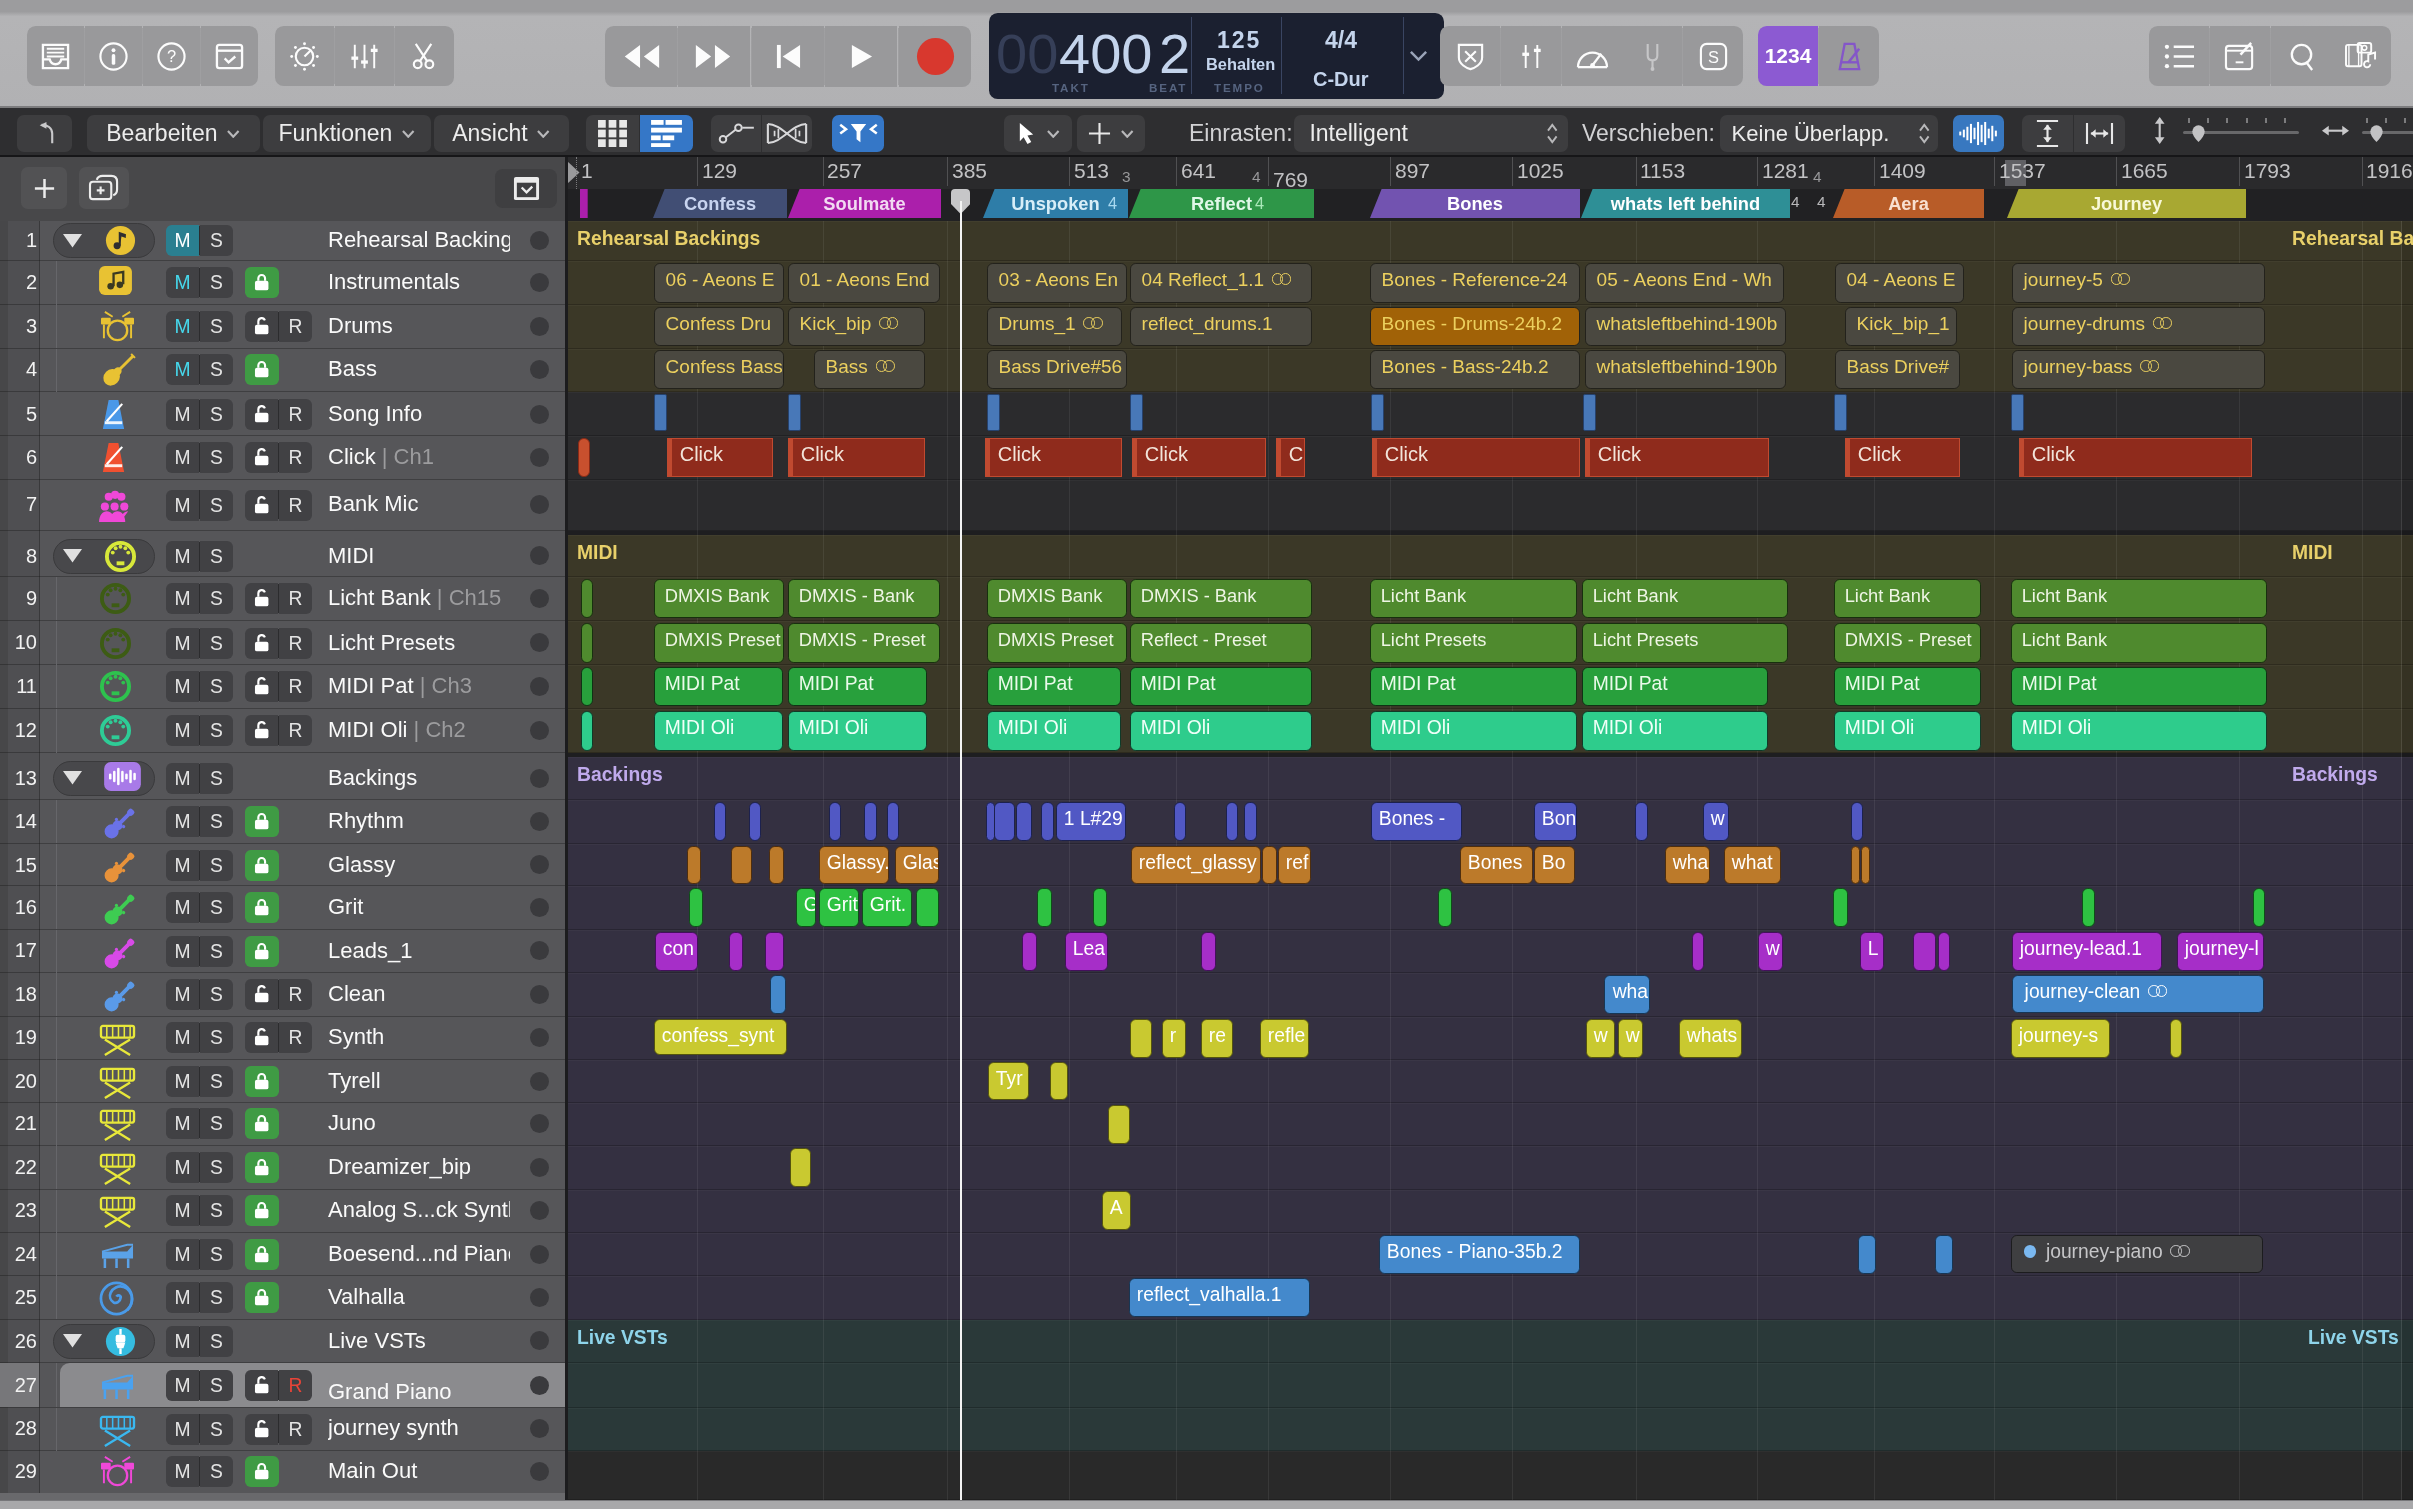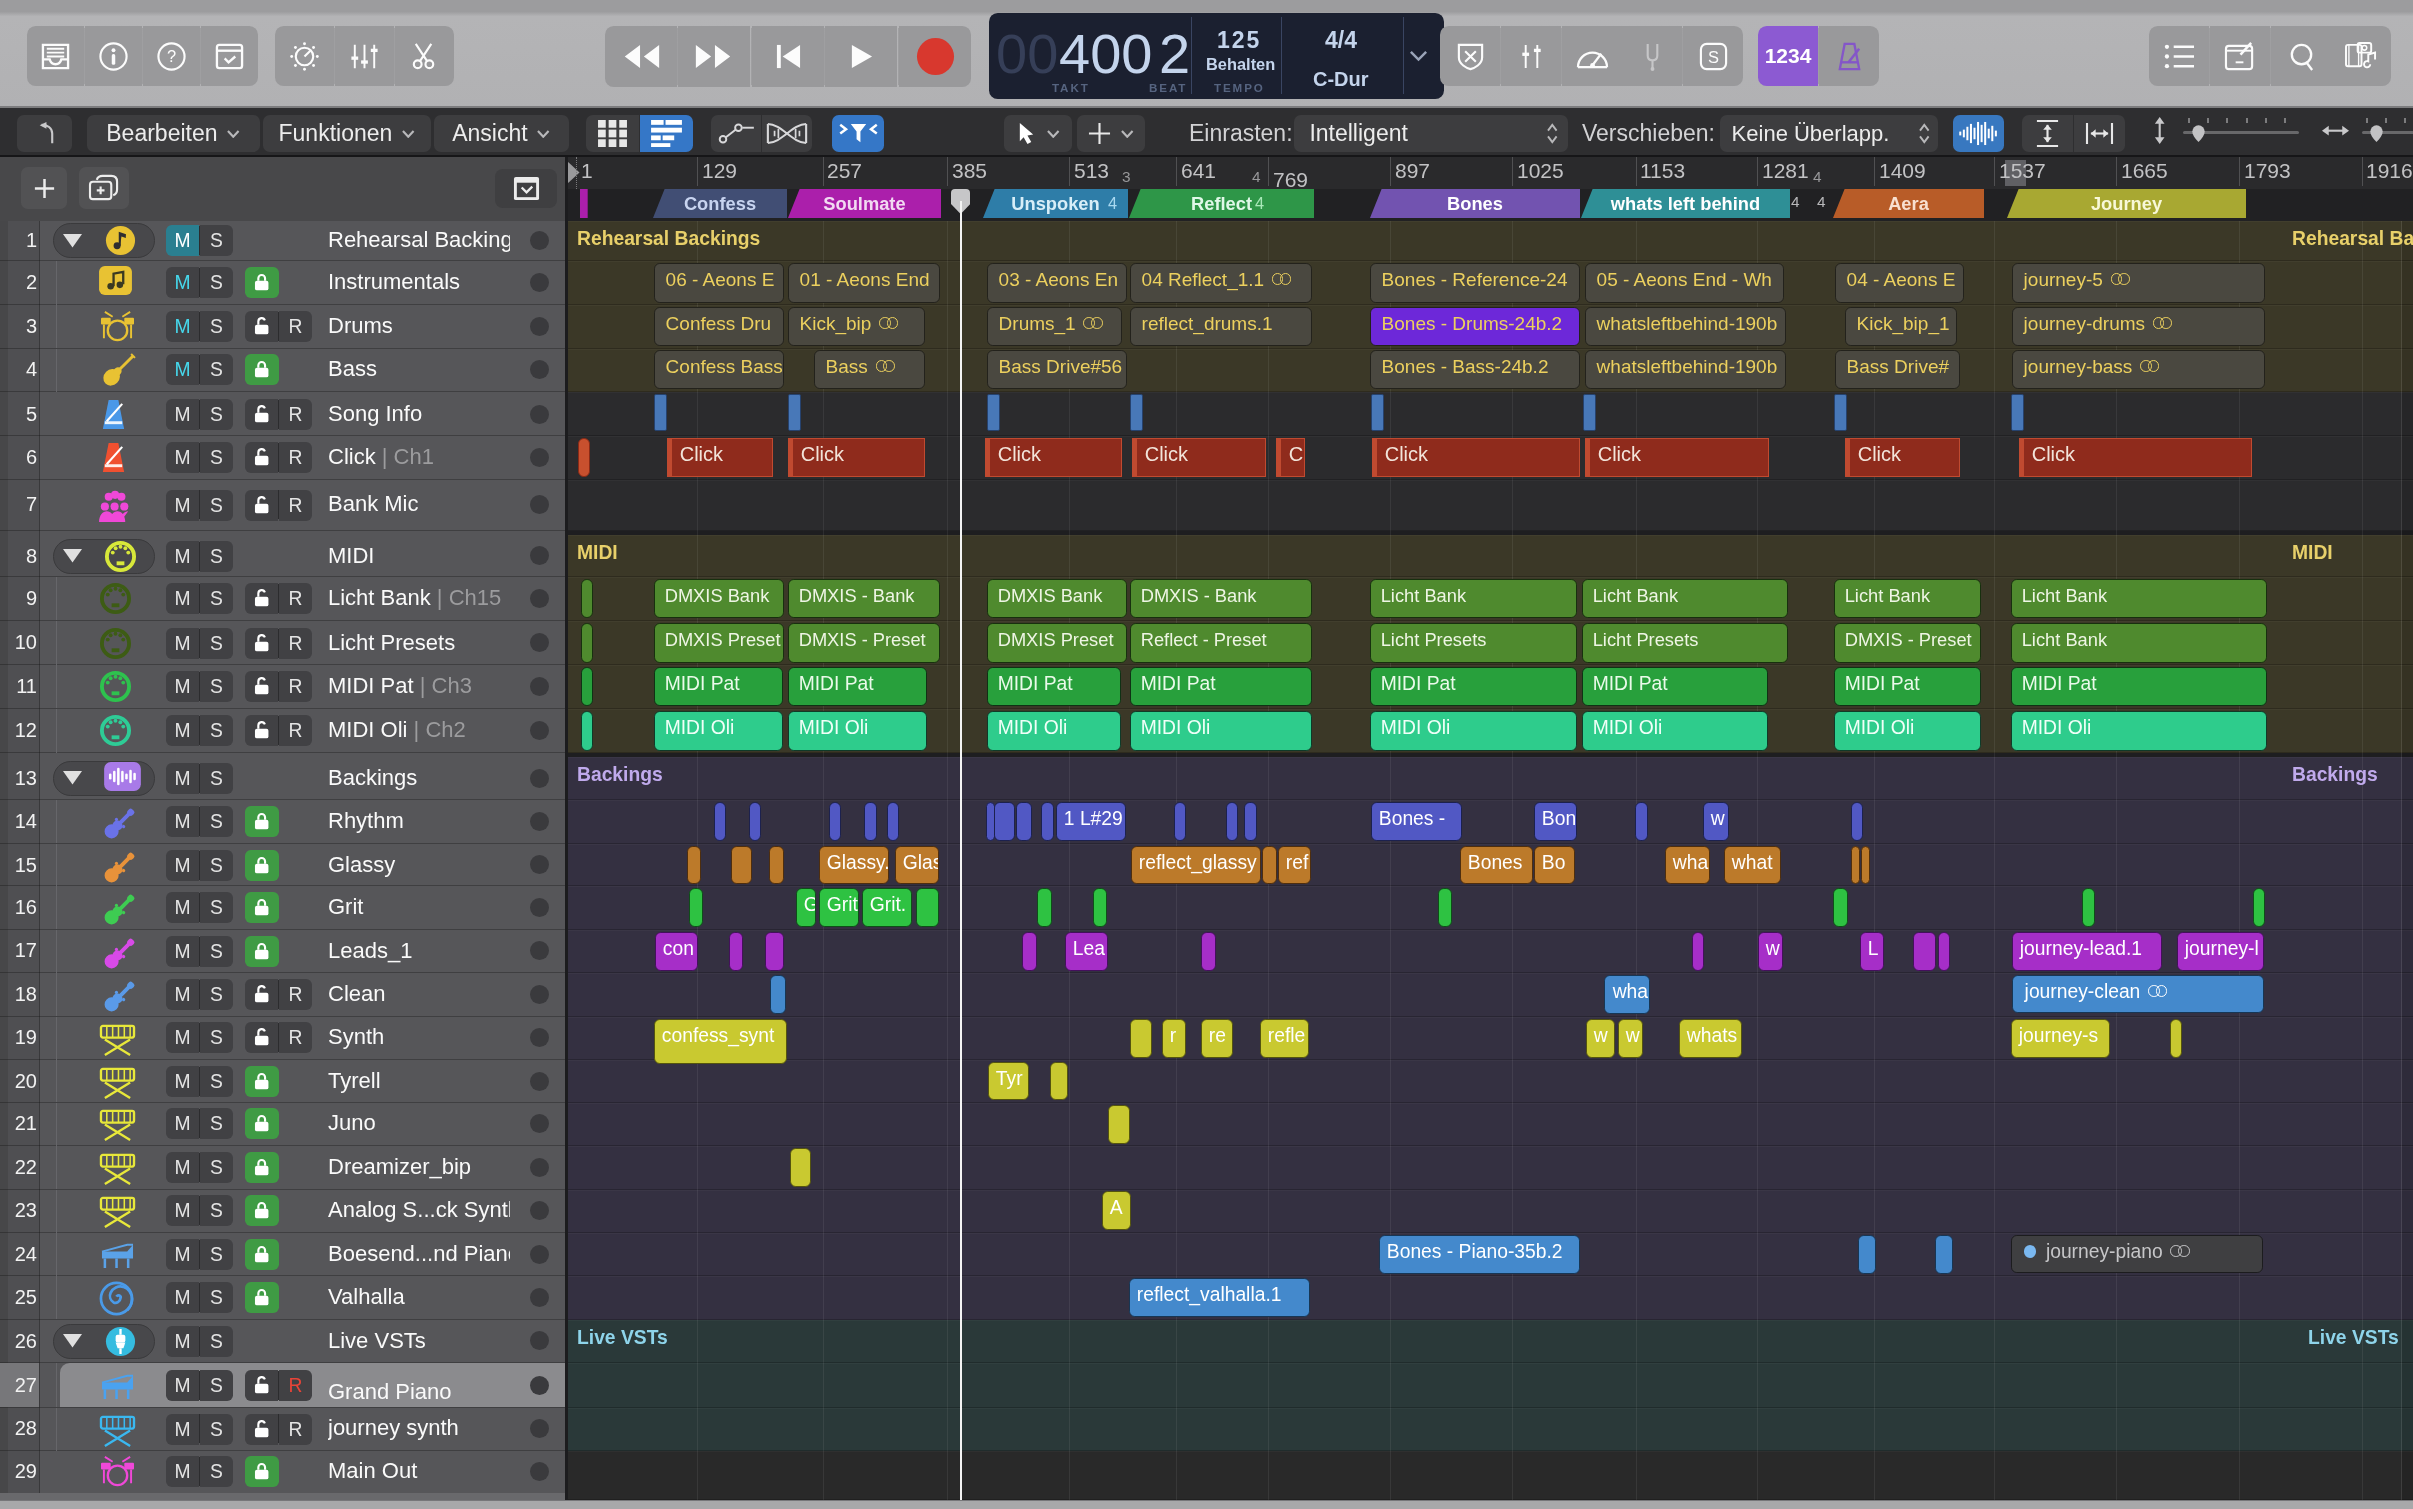--- a/index.html
+++ b/index.html
@@ -526,21 +526,21 @@
 <div style="position:absolute;left:987px;top:263px;width:140px;height:40px;background:#4a4840;border:1.9px solid #23221c;border-radius:5.8px;box-sizing:border-box;color:#ecd05e;font-size:19px;font-weight:normal;padding:4.8px 0 0 10.6px;overflow:hidden;white-space:nowrap;">03 - Aeons En</div>
 <div style="position:absolute;left:1130px;top:263px;width:182px;height:40px;background:#4a4840;border:1.9px solid #23221c;border-radius:5.8px;box-sizing:border-box;color:#ecd05e;font-size:19px;font-weight:normal;padding:4.8px 0 0 10.6px;overflow:hidden;white-space:nowrap;">04 Reflect_1.1<span style="display:inline-block;position:relative;width:23px;height:13.5px;margin-left:7.7px;vertical-align:-1px;"><span style="position:absolute;left:0;top:0;width:11.6px;height:11.6px;border:1.6px solid currentColor;border-radius:50%;"></span><span style="position:absolute;left:7.7px;top:0;width:11.6px;height:11.6px;border:1.6px solid currentColor;border-radius:50%;"></span></span></div>
 <div style="position:absolute;left:1370px;top:263px;width:210px;height:40px;background:#4a4840;border:1.9px solid #23221c;border-radius:5.8px;box-sizing:border-box;color:#ecd05e;font-size:19px;font-weight:normal;padding:4.8px 0 0 10.6px;overflow:hidden;white-space:nowrap;">Bones - Reference-24</div>
 <div style="position:absolute;left:1585px;top:263px;width:199px;height:40px;background:#4a4840;border:1.9px solid #23221c;border-radius:5.8px;box-sizing:border-box;color:#ecd05e;font-size:19px;font-weight:normal;padding:4.8px 0 0 10.6px;overflow:hidden;white-space:nowrap;">05 - Aeons End - Wh</div>
 <div style="position:absolute;left:1835px;top:263px;width:129px;height:40px;background:#4a4840;border:1.9px solid #23221c;border-radius:5.8px;box-sizing:border-box;color:#ecd05e;font-size:19px;font-weight:normal;padding:4.8px 0 0 10.6px;overflow:hidden;white-space:nowrap;">04 - Aeons E</div>
 <div style="position:absolute;left:2012px;top:263px;width:253px;height:40px;background:#4a4840;border:1.9px solid #23221c;border-radius:5.8px;box-sizing:border-box;color:#ecd05e;font-size:19px;font-weight:normal;padding:4.8px 0 0 10.6px;overflow:hidden;white-space:nowrap;">journey-5<span style="display:inline-block;position:relative;width:23px;height:13.5px;margin-left:7.7px;vertical-align:-1px;"><span style="position:absolute;left:0;top:0;width:11.6px;height:11.6px;border:1.6px solid currentColor;border-radius:50%;"></span><span style="position:absolute;left:7.7px;top:0;width:11.6px;height:11.6px;border:1.6px solid currentColor;border-radius:50%;"></span></span></div>
 <div style="position:absolute;left:654px;top:307px;width:130px;height:39px;background:#4a4840;border:1.9px solid #23221c;border-radius:5.8px;box-sizing:border-box;color:#ecd05e;font-size:19px;font-weight:normal;padding:4.8px 0 0 10.6px;overflow:hidden;white-space:nowrap;">Confess Dru</div>
 <div style="position:absolute;left:788px;top:307px;width:137px;height:39px;background:#4a4840;border:1.9px solid #23221c;border-radius:5.8px;box-sizing:border-box;color:#ecd05e;font-size:19px;font-weight:normal;padding:4.8px 0 0 10.6px;overflow:hidden;white-space:nowrap;">Kick_bip<span style="display:inline-block;position:relative;width:23px;height:13.5px;margin-left:7.7px;vertical-align:-1px;"><span style="position:absolute;left:0;top:0;width:11.6px;height:11.6px;border:1.6px solid currentColor;border-radius:50%;"></span><span style="position:absolute;left:7.7px;top:0;width:11.6px;height:11.6px;border:1.6px solid currentColor;border-radius:50%;"></span></span></div>
 <div style="position:absolute;left:987px;top:307px;width:135px;height:39px;background:#4a4840;border:1.9px solid #23221c;border-radius:5.8px;box-sizing:border-box;color:#ecd05e;font-size:19px;font-weight:normal;padding:4.8px 0 0 10.6px;overflow:hidden;white-space:nowrap;">Drums_1<span style="display:inline-block;position:relative;width:23px;height:13.5px;margin-left:7.7px;vertical-align:-1px;"><span style="position:absolute;left:0;top:0;width:11.6px;height:11.6px;border:1.6px solid currentColor;border-radius:50%;"></span><span style="position:absolute;left:7.7px;top:0;width:11.6px;height:11.6px;border:1.6px solid currentColor;border-radius:50%;"></span></span></div>
 <div style="position:absolute;left:1130px;top:307px;width:182px;height:39px;background:#4a4840;border:1.9px solid #23221c;border-radius:5.8px;box-sizing:border-box;color:#ecd05e;font-size:19px;font-weight:normal;padding:4.8px 0 0 10.6px;overflow:hidden;white-space:nowrap;">reflect_drums.1</div>
-<div style="position:absolute;left:1370px;top:307px;width:210px;height:39px;background:#6d28d9;border:1.9px solid #23221c;border-radius:5.8px;box-sizing:border-box;color:#ecd05e;font-size:19px;font-weight:normal;padding:4.8px 0 0 10.6px;overflow:hidden;white-space:nowrap;">Bones - Drums-24b.2</div>
+<div style="position:absolute;left:1370px;top:307px;width:210px;height:39px;background:#a16207;border:1.9px solid #23221c;border-radius:5.8px;box-sizing:border-box;color:#ecd05e;font-size:19px;font-weight:normal;padding:4.8px 0 0 10.6px;overflow:hidden;white-space:nowrap;">Bones - Drums-24b.2</div>
 <div style="position:absolute;left:1585px;top:307px;width:201px;height:39px;background:#4a4840;border:1.9px solid #23221c;border-radius:5.8px;box-sizing:border-box;color:#ecd05e;font-size:19px;font-weight:normal;padding:4.8px 0 0 10.6px;overflow:hidden;white-space:nowrap;">whatsleftbehind-190b</div>
 <div style="position:absolute;left:1845px;top:307px;width:112px;height:39px;background:#4a4840;border:1.9px solid #23221c;border-radius:5.8px;box-sizing:border-box;color:#ecd05e;font-size:19px;font-weight:normal;padding:4.8px 0 0 10.6px;overflow:hidden;white-space:nowrap;">Kick_bip_1</div>
 <div style="position:absolute;left:2012px;top:307px;width:253px;height:39px;background:#4a4840;border:1.9px solid #23221c;border-radius:5.8px;box-sizing:border-box;color:#ecd05e;font-size:19px;font-weight:normal;padding:4.8px 0 0 10.6px;overflow:hidden;white-space:nowrap;">journey-drums<span style="display:inline-block;position:relative;width:23px;height:13.5px;margin-left:7.7px;vertical-align:-1px;"><span style="position:absolute;left:0;top:0;width:11.6px;height:11.6px;border:1.6px solid currentColor;border-radius:50%;"></span><span style="position:absolute;left:7.7px;top:0;width:11.6px;height:11.6px;border:1.6px solid currentColor;border-radius:50%;"></span></span></div>
 <div style="position:absolute;left:654px;top:350px;width:130px;height:39px;background:#4a4840;border:1.9px solid #23221c;border-radius:5.8px;box-sizing:border-box;color:#ecd05e;font-size:19px;font-weight:normal;padding:4.8px 0 0 10.6px;overflow:hidden;white-space:nowrap;">Confess Bass.</div>
 <div style="position:absolute;left:814px;top:350px;width:111px;height:39px;background:#4a4840;border:1.9px solid #23221c;border-radius:5.8px;box-sizing:border-box;color:#ecd05e;font-size:19px;font-weight:normal;padding:4.8px 0 0 10.6px;overflow:hidden;white-space:nowrap;">Bass<span style="display:inline-block;position:relative;width:23px;height:13.5px;margin-left:7.7px;vertical-align:-1px;"><span style="position:absolute;left:0;top:0;width:11.6px;height:11.6px;border:1.6px solid currentColor;border-radius:50%;"></span><span style="position:absolute;left:7.7px;top:0;width:11.6px;height:11.6px;border:1.6px solid currentColor;border-radius:50%;"></span></span></div>
 <div style="position:absolute;left:987px;top:350px;width:140px;height:39px;background:#4a4840;border:1.9px solid #23221c;border-radius:5.8px;box-sizing:border-box;color:#ecd05e;font-size:19px;font-weight:normal;padding:4.8px 0 0 10.6px;overflow:hidden;white-space:nowrap;">Bass Drive#56</div>
 <div style="position:absolute;left:1370px;top:350px;width:210px;height:39px;background:#4a4840;border:1.9px solid #23221c;border-radius:5.8px;box-sizing:border-box;color:#ecd05e;font-size:19px;font-weight:normal;padding:4.8px 0 0 10.6px;overflow:hidden;white-space:nowrap;">Bones - Bass-24b.2</div>
 <div style="position:absolute;left:1585px;top:350px;width:201px;height:39px;background:#4a4840;border:1.9px solid #23221c;border-radius:5.8px;box-sizing:border-box;color:#ecd05e;font-size:19px;font-weight:normal;padding:4.8px 0 0 10.6px;overflow:hidden;white-space:nowrap;">whatsleftbehind-190b</div>
 <div style="position:absolute;left:1835px;top:350px;width:125px;height:39px;background:#4a4840;border:1.9px solid #23221c;border-radius:5.8px;box-sizing:border-box;color:#ecd05e;font-size:19px;font-weight:normal;padding:4.8px 0 0 10.6px;overflow:hidden;white-space:nowrap;">Bass Drive#</div>
 <div style="position:absolute;left:2012px;top:350px;width:253px;height:39px;background:#4a4840;border:1.9px solid #23221c;border-radius:5.8px;box-sizing:border-box;color:#ecd05e;font-size:19px;font-weight:normal;padding:4.8px 0 0 10.6px;overflow:hidden;white-space:nowrap;">journey-bass<span style="display:inline-block;position:relative;width:23px;height:13.5px;margin-left:7.7px;vertical-align:-1px;"><span style="position:absolute;left:0;top:0;width:11.6px;height:11.6px;border:1.6px solid currentColor;border-radius:50%;"></span><span style="position:absolute;left:7.7px;top:0;width:11.6px;height:11.6px;border:1.6px solid currentColor;border-radius:50%;"></span></span></div>
@@ -650,21 +650,21 @@
 <div style="position:absolute;left:1692px;top:932px;width:11.6px;height:39px;background:#a62ec8;border:1.9px solid #44105c;border-radius:5.8px;box-sizing:border-box;color:#fff;font-size:19.3px;font-weight:normal;padding:4.8px 0 0 6.8px;overflow:hidden;white-space:nowrap;"></div>
 <div style="position:absolute;left:1758px;top:932px;width:25px;height:39px;background:#a62ec8;border:1.9px solid #44105c;border-radius:5.8px;box-sizing:border-box;color:#fff;font-size:19.3px;font-weight:normal;padding:4.8px 0 0 6.8px;overflow:hidden;white-space:nowrap;">w</div>
 <div style="position:absolute;left:1860px;top:932px;width:24px;height:39px;background:#a62ec8;border:1.9px solid #44105c;border-radius:5.8px;box-sizing:border-box;color:#fff;font-size:19.3px;font-weight:normal;padding:4.8px 0 0 6.8px;overflow:hidden;white-space:nowrap;">L</div>
 <div style="position:absolute;left:1913px;top:932px;width:23px;height:39px;background:#a62ec8;border:1.9px solid #44105c;border-radius:5.8px;box-sizing:border-box;color:#fff;font-size:19.3px;font-weight:normal;padding:4.8px 0 0 6.8px;overflow:hidden;white-space:nowrap;"></div>
 <div style="position:absolute;left:1938px;top:932px;width:11.6px;height:39px;background:#a62ec8;border:1.9px solid #44105c;border-radius:5.8px;box-sizing:border-box;color:#fff;font-size:19.3px;font-weight:normal;padding:4.8px 0 0 6.8px;overflow:hidden;white-space:nowrap;"></div>
 <div style="position:absolute;left:2012px;top:932px;width:150px;height:39px;background:#a62ec8;border:1.9px solid #44105c;border-radius:5.8px;box-sizing:border-box;color:#fff;font-size:19.3px;font-weight:normal;padding:4.8px 0 0 6.8px;overflow:hidden;white-space:nowrap;">journey-lead.1</div>
 <div style="position:absolute;left:2177px;top:932px;width:87px;height:39px;background:#a62ec8;border:1.9px solid #44105c;border-radius:5.8px;box-sizing:border-box;color:#fff;font-size:19.3px;font-weight:normal;padding:4.8px 0 0 6.8px;overflow:hidden;white-space:nowrap;">journey-l</div>
 <div style="position:absolute;left:770px;top:975px;width:16.4px;height:39px;background:#4489cc;border:1.9px solid #173654;border-radius:5.8px;box-sizing:border-box;color:#fff;font-size:19.3px;font-weight:normal;padding:4.8px 0 0 6.8px;overflow:hidden;white-space:nowrap;"></div>
 <div style="position:absolute;left:1604px;top:975px;width:46px;height:39px;background:#4489cc;border:1.9px solid #173654;border-radius:5.8px;box-sizing:border-box;color:#fff;font-size:19.3px;font-weight:normal;padding:4.8px 0 0 7.7px;overflow:hidden;white-space:nowrap;">wha</div>
 <div style="position:absolute;left:2012px;top:975px;width:252px;height:38px;background:#4489cc;border:1.9px solid #173654;border-radius:5.8px;box-sizing:border-box;color:#fff;font-size:19.3px;padding:4.8px 0 0 11.6px;">journey-clean<span style="display:inline-block;position:relative;width:23px;height:13.5px;margin-left:7.7px;vertical-align:-1px;"><span style="position:absolute;left:0;top:0;width:11.6px;height:11.6px;border:1.6px solid currentColor;border-radius:50%;"></span><span style="position:absolute;left:7.7px;top:0;width:11.6px;height:11.6px;border:1.6px solid currentColor;border-radius:50%;"></span></span></div>
-<div style="position:absolute;left:654px;top:1019px;width:133px;height:45px;background:#c9c930;border:1.9px solid #54540e;border-radius:5.8px;box-sizing:border-box;color:#fff;font-size:19.3px;font-weight:normal;padding:4.8px 0 0 6.8px;overflow:hidden;white-space:nowrap;">confess_synt</div>
+<div style="position:absolute;left:654px;top:1019px;width:133px;height:36px;background:#c9c930;border:1.9px solid #54540e;border-radius:5.8px;box-sizing:border-box;color:#fff;font-size:19.3px;font-weight:normal;padding:4.8px 0 0 6.8px;overflow:hidden;white-space:nowrap;">confess_synt</div>
 <div style="position:absolute;left:1130px;top:1019px;width:22px;height:39px;background:#c9c930;border:1.9px solid #54540e;border-radius:5.8px;box-sizing:border-box;color:#fff;font-size:19.3px;font-weight:normal;padding:4.8px 0 0 6.8px;overflow:hidden;white-space:nowrap;"></div>
 <div style="position:absolute;left:1162px;top:1019px;width:24px;height:39px;background:#c9c930;border:1.9px solid #54540e;border-radius:5.8px;box-sizing:border-box;color:#fff;font-size:19.3px;font-weight:normal;padding:4.8px 0 0 6.8px;overflow:hidden;white-space:nowrap;">r</div>
 <div style="position:absolute;left:1201px;top:1019px;width:32px;height:39px;background:#c9c930;border:1.9px solid #54540e;border-radius:5.8px;box-sizing:border-box;color:#fff;font-size:19.3px;font-weight:normal;padding:4.8px 0 0 6.8px;overflow:hidden;white-space:nowrap;">re</div>
 <div style="position:absolute;left:1260px;top:1019px;width:49px;height:39px;background:#c9c930;border:1.9px solid #54540e;border-radius:5.8px;box-sizing:border-box;color:#fff;font-size:19.3px;font-weight:normal;padding:4.8px 0 0 6.8px;overflow:hidden;white-space:nowrap;">refle</div>
 <div style="position:absolute;left:1586px;top:1019px;width:29px;height:39px;background:#c9c930;border:1.9px solid #54540e;border-radius:5.8px;box-sizing:border-box;color:#fff;font-size:19.3px;font-weight:normal;padding:4.8px 0 0 6.8px;overflow:hidden;white-space:nowrap;">w</div>
 <div style="position:absolute;left:1618px;top:1019px;width:25px;height:39px;background:#c9c930;border:1.9px solid #54540e;border-radius:5.8px;box-sizing:border-box;color:#fff;font-size:19.3px;font-weight:normal;padding:4.8px 0 0 6.8px;overflow:hidden;white-space:nowrap;">w</div>
 <div style="position:absolute;left:1679px;top:1019px;width:63px;height:39px;background:#c9c930;border:1.9px solid #54540e;border-radius:5.8px;box-sizing:border-box;color:#fff;font-size:19.3px;font-weight:normal;padding:4.8px 0 0 6.8px;overflow:hidden;white-space:nowrap;">whats</div>
 <div style="position:absolute;left:2011px;top:1019px;width:99px;height:39px;background:#c9c930;border:1.9px solid #54540e;border-radius:5.8px;box-sizing:border-box;color:#fff;font-size:19.3px;font-weight:normal;padding:4.8px 0 0 6.8px;overflow:hidden;white-space:nowrap;">journey-s</div>
 <div style="position:absolute;left:2170px;top:1019px;width:11.6px;height:39px;background:#c9c930;border:1.9px solid #54540e;border-radius:5.8px;box-sizing:border-box;color:#fff;font-size:19.3px;font-weight:normal;padding:4.8px 0 0 6.8px;overflow:hidden;white-space:nowrap;"></div>
 <div style="position:absolute;left:988px;top:1062px;width:41px;height:38px;background:#c9c930;border:1.9px solid #54540e;border-radius:5.8px;box-sizing:border-box;color:#fff;font-size:19.3px;font-weight:normal;padding:4.8px 0 0 6.8px;overflow:hidden;white-space:nowrap;">Tyr</div>

